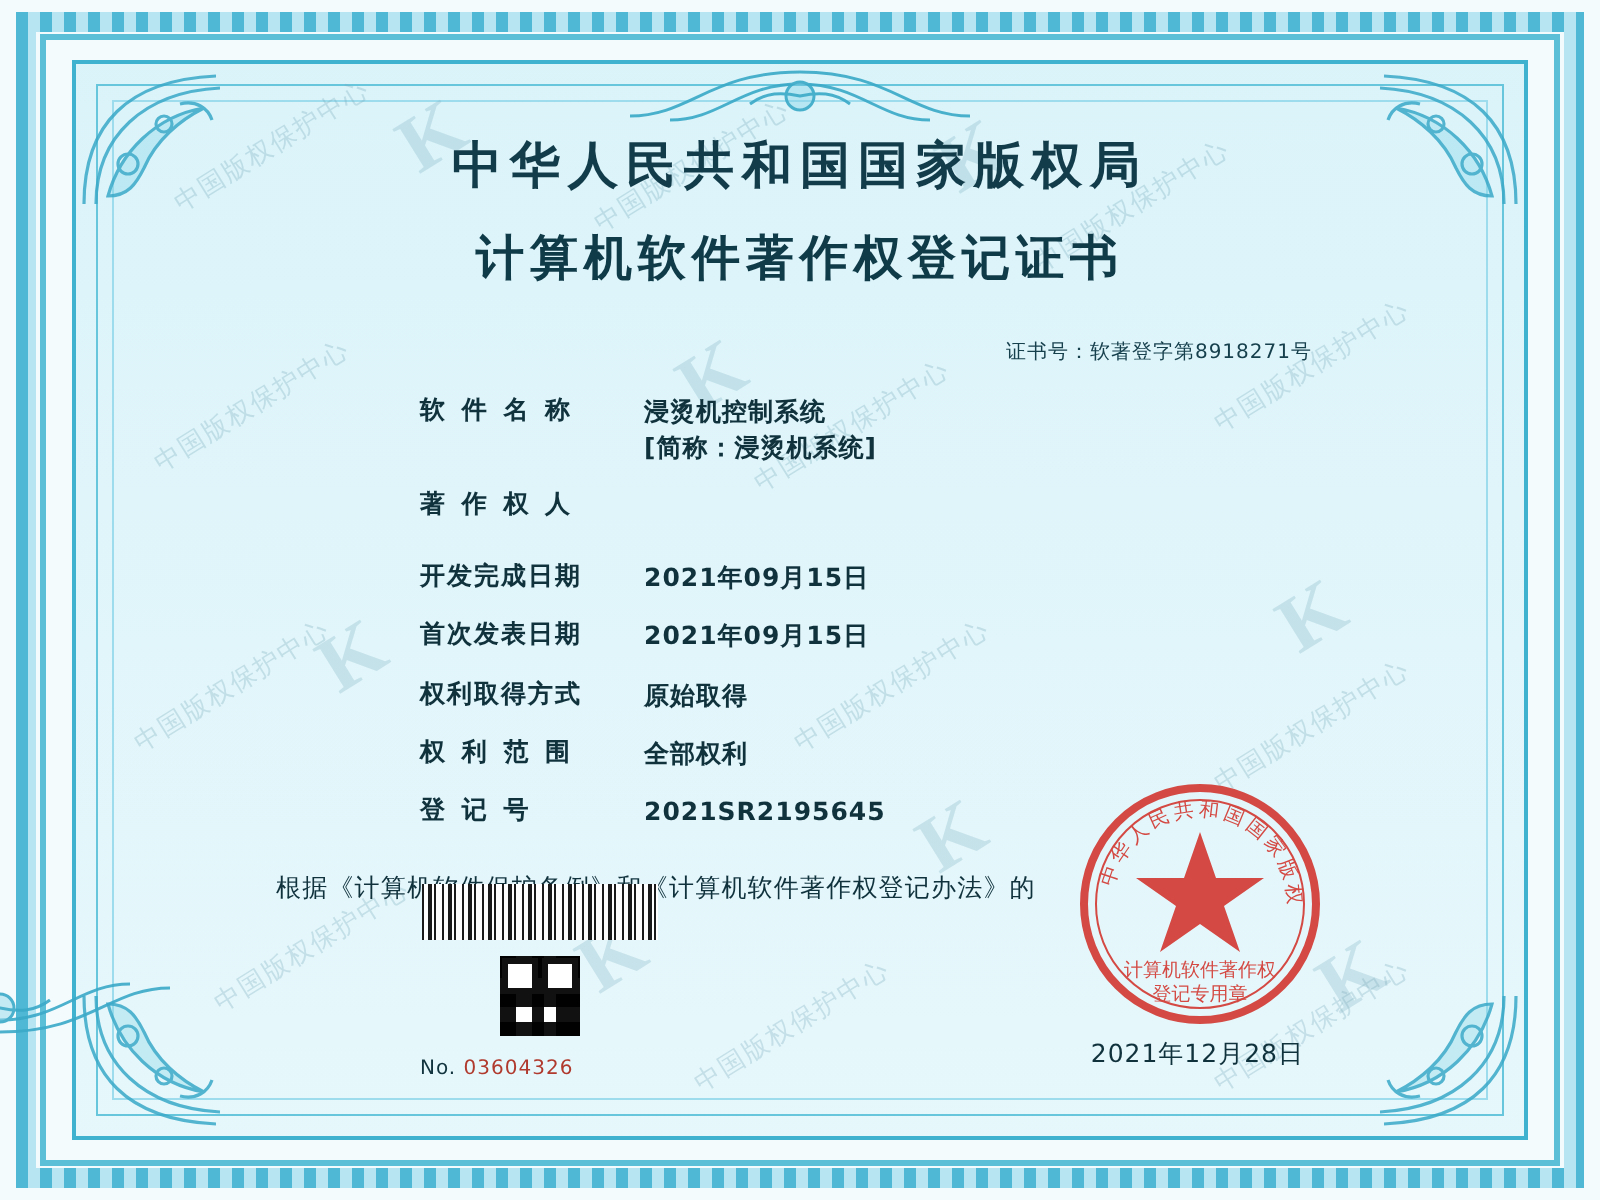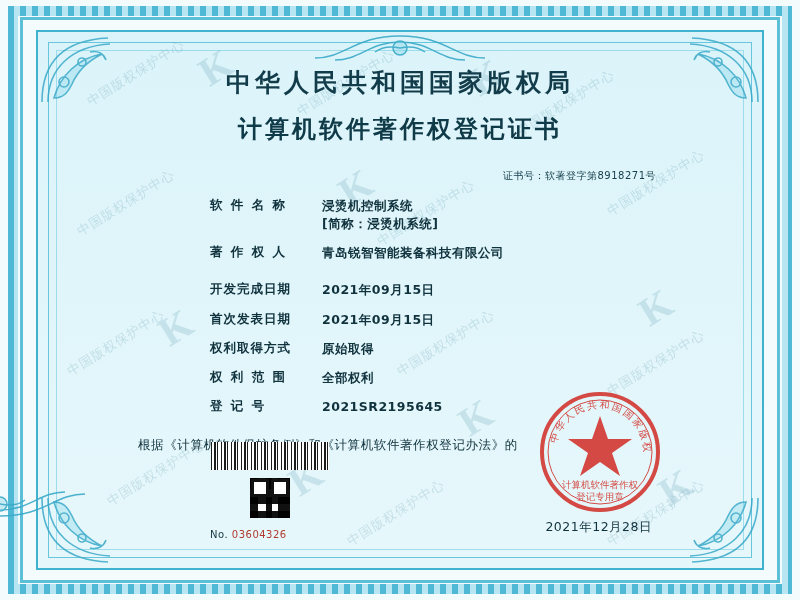--- a/index.html
+++ b/index.html
@@ -402,23 +402,20 @@
       <div class="field-row">
         <div class="field-label">软 件 名 称</div>
         <div class="field-value">
           <span class="line">浸烫机控制系统</span>
           <span class="line">[简称：浸烫机系统]</span>
         </div>
       </div>
 
       <div class="field-row">
         <div class="field-label">著 作 权 人</div>
-        <div class="field-value">
-          <span class="line">青岛锐智智能装备科技有限公司</span>
-        </div>
       </div>
 
       <div class="gap-sm"></div>
 
       <div class="field-row">
         <div class="field-label tight">开发完成日期</div>
         <div class="field-value">
           <span class="line">2021年09月15日</span>
         </div>
       </div>

